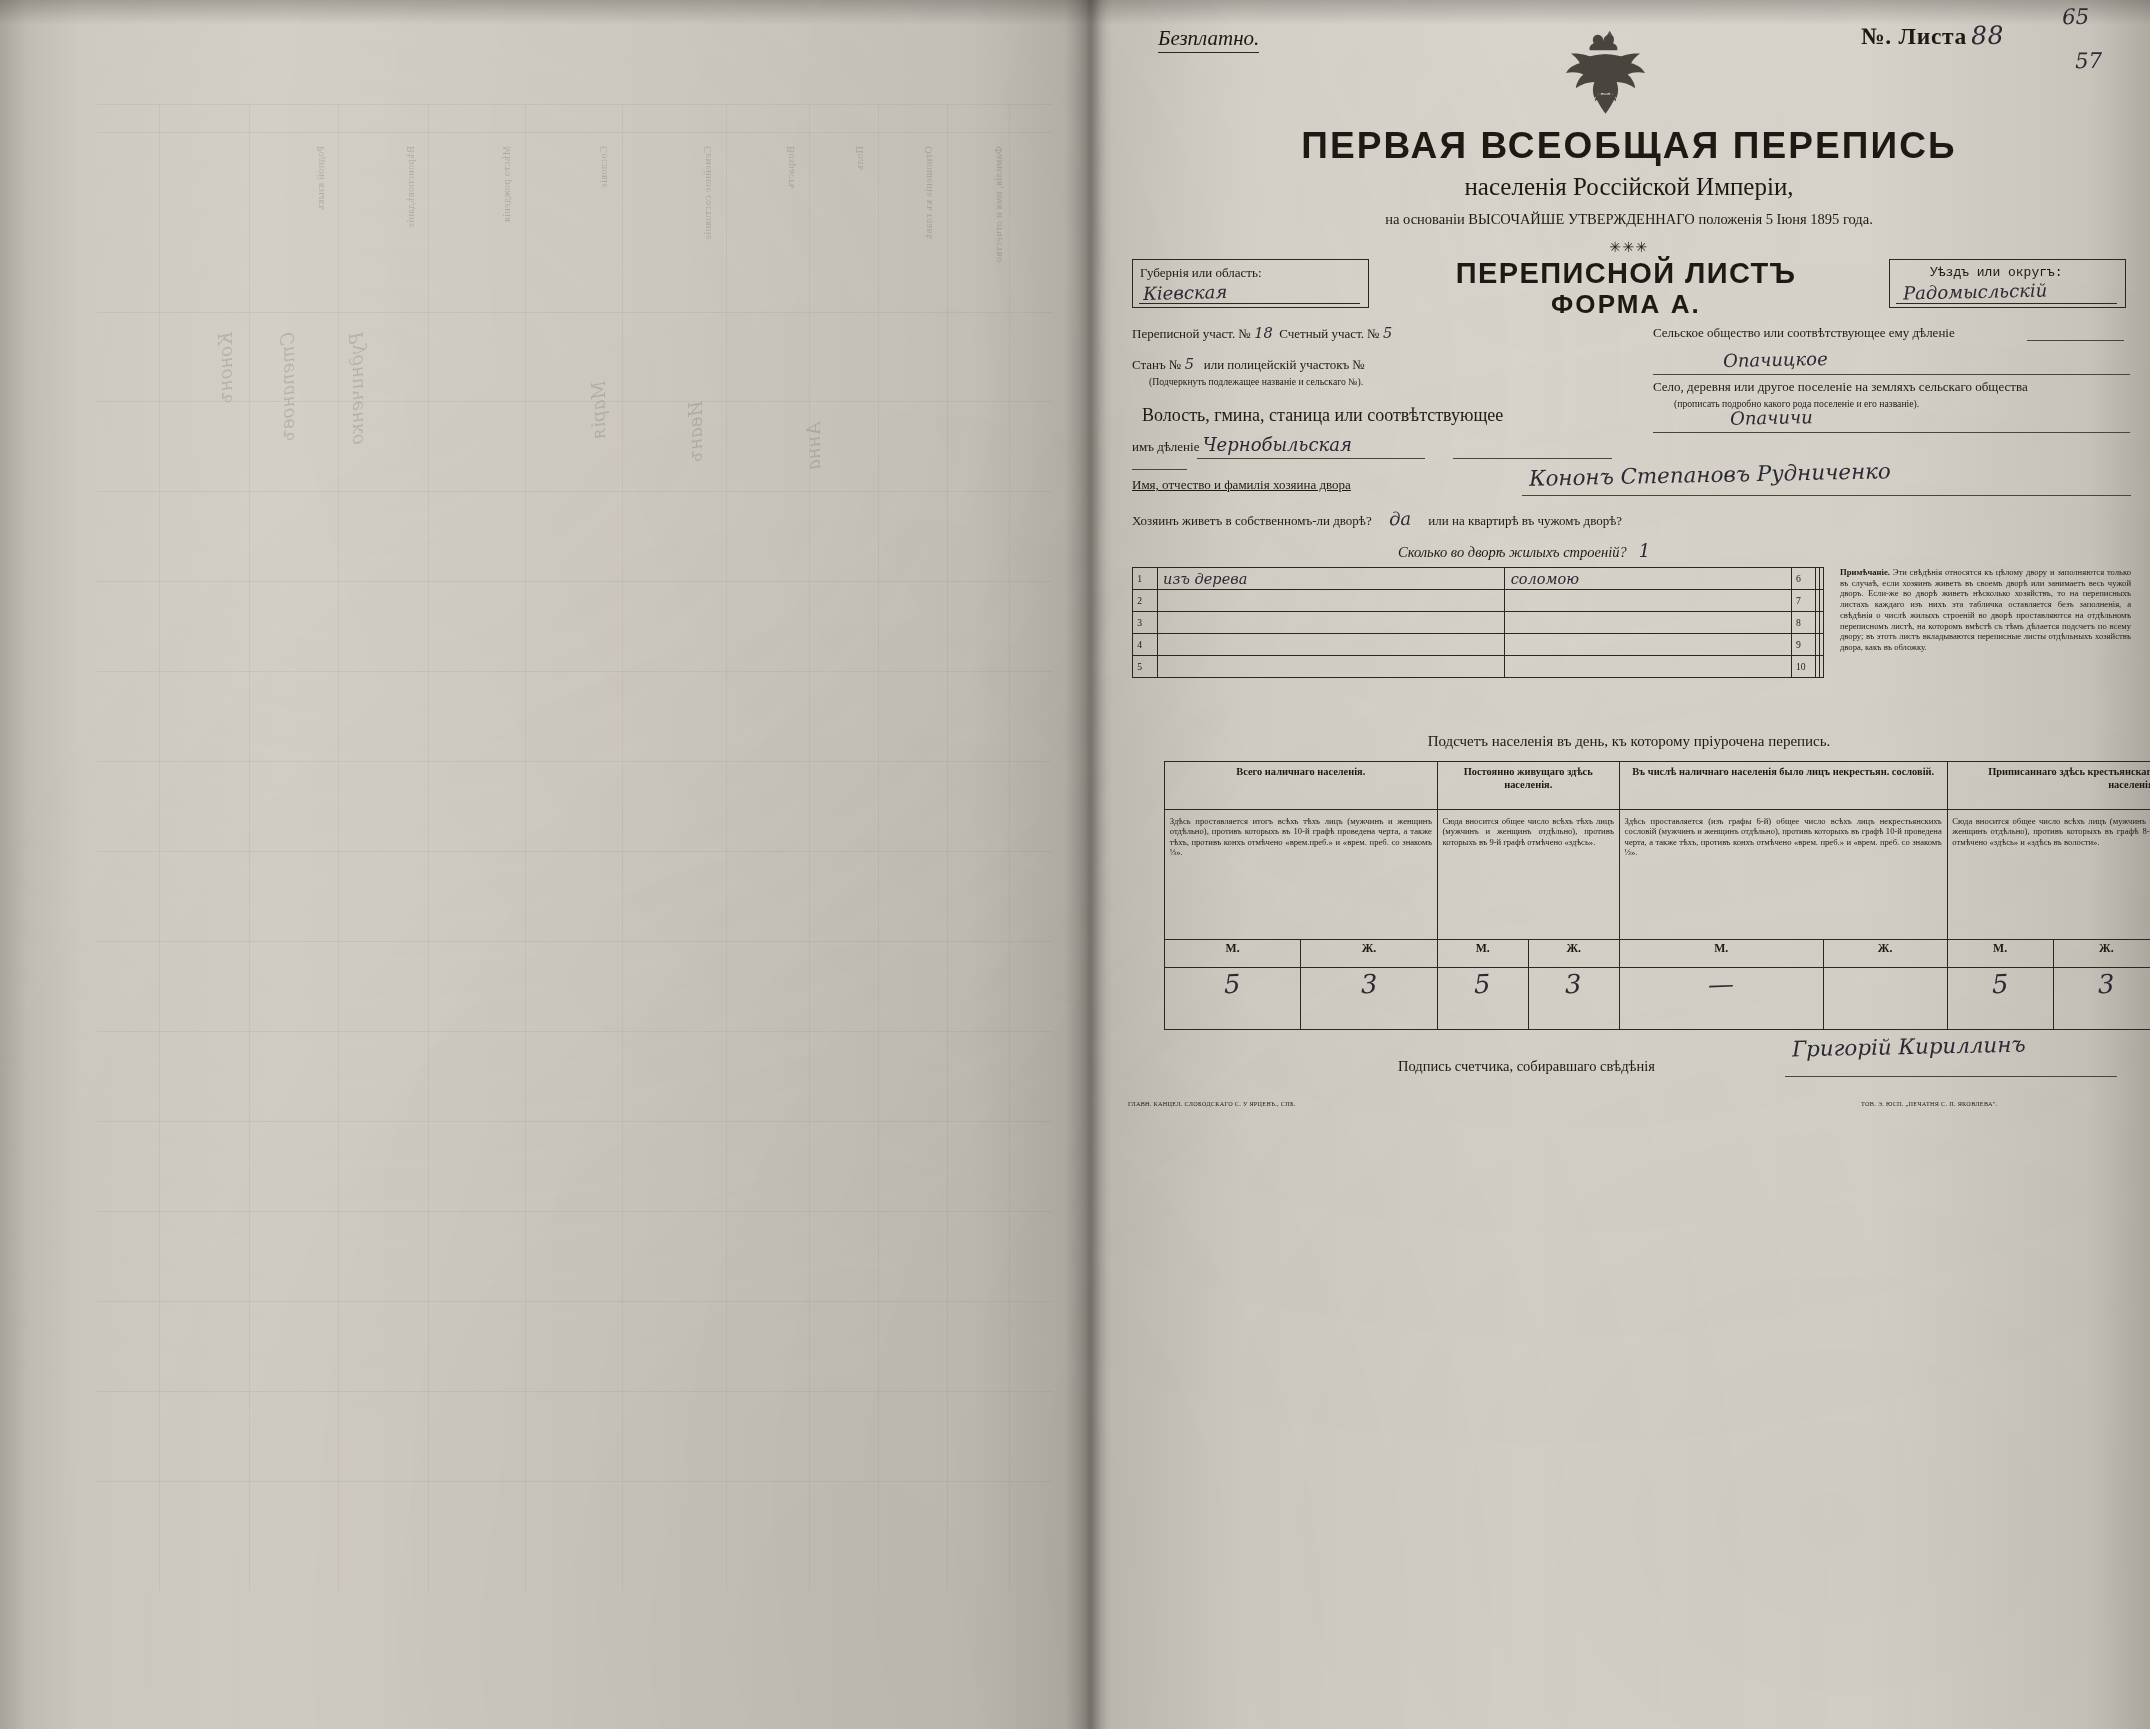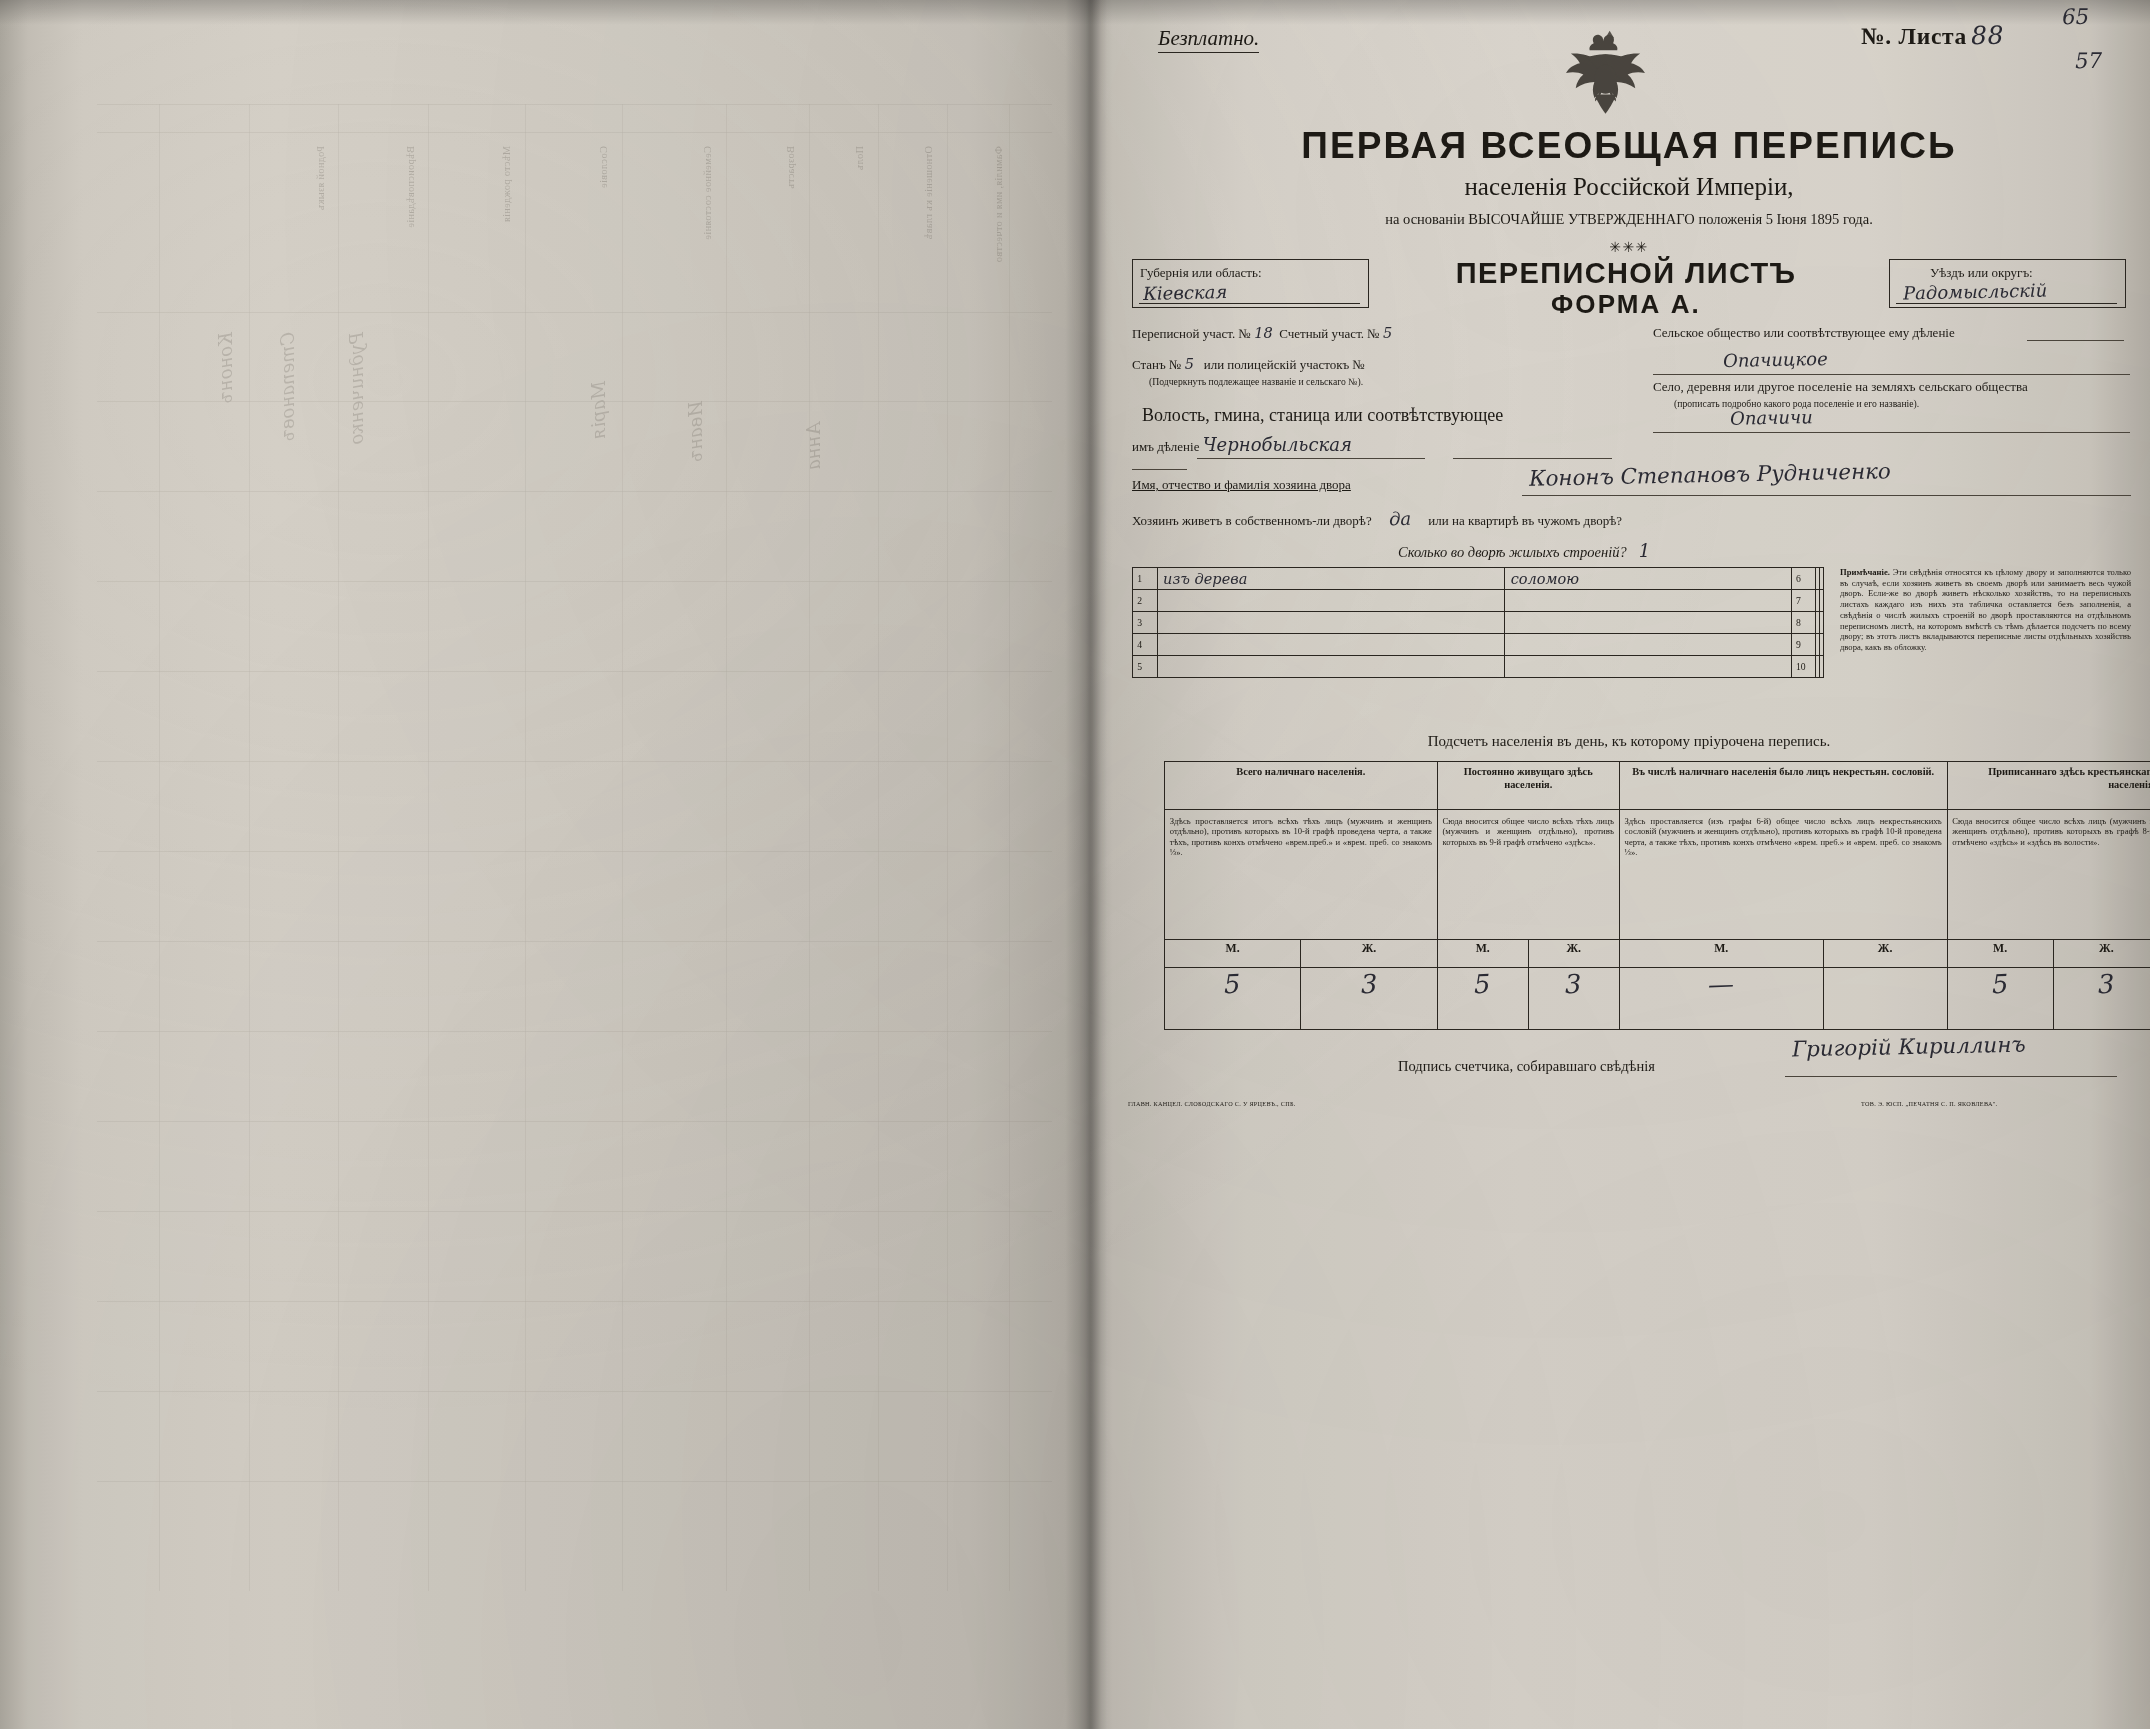--- a/index.html
+++ b/index.html
@@ -115,21 +115,21 @@
     left:25px;top:259px;width:235px;height:47px;border:1.4px solid #2a2620;
   }
   #gub-label{left:33px;top:265px;font-size:13px;}
   #gub-val{left:36px;top:282px;}
   #gub-underline{left:32px;top:303px;width:221px;border-bottom:1.4px solid #2a2620;}
 
   #formtitle1{left:277px;top:257px;width:484px;text-align:center;font-size:29px;font-weight:bold;letter-spacing:1.4px;font-family:"Liberation Sans",sans-serif;}
   #formtitle2{left:277px;top:289px;width:484px;text-align:center;font-size:26px;font-weight:bold;letter-spacing:2.1px;font-family:"Liberation Sans",sans-serif;}
 
   #uezd-box{left:782px;top:259px;width:235px;height:47px;border:1.4px solid #2a2620;}
-  #uezd-label{left:823px;top:265px;font-size:13px;}
+  #uezd-label{left:823px;top:265px;font-size:13px;font-family:Liberation Mono, monospace;}
   #uezd-val{left:796px;top:281px;}
   #uezd-underline{left:789px;top:303px;width:221px;border-bottom:1.4px solid #2a2620;}
 
   
   #l1{left:25px;top:325px;font-size:13px;}
   #l2{left:25px;top:356px;font-size:13px;}
   #l3{left:42px;top:376px;font-size:9.7px;}
   #l4{left:35px;top:405px;font-size:18px;}
   #l5{left:25px;top:434px;font-size:13px;}
 

